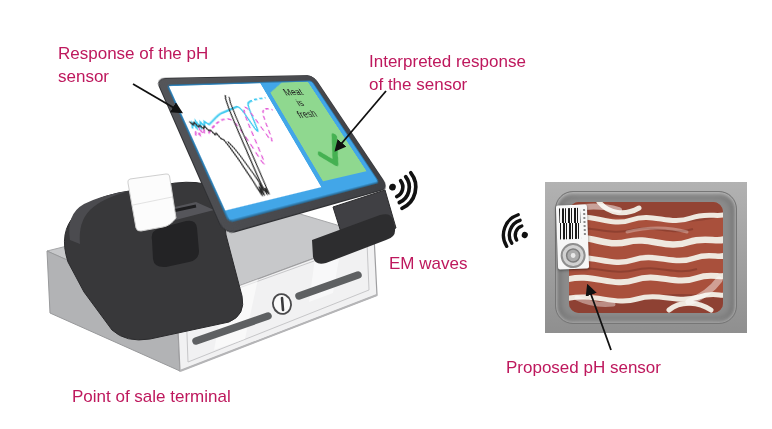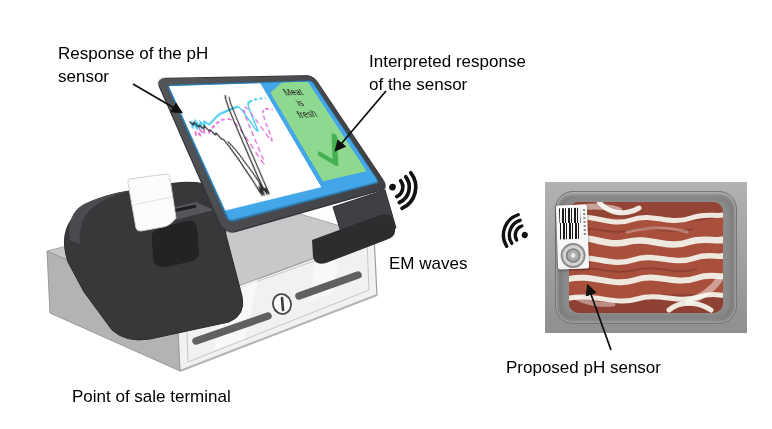--- a/index.html
+++ b/index.html
@@ -1,20 +1,20 @@
 <!DOCTYPE html>
 <html><head>
 <meta charset="utf-8">
 <style>
   html,body{margin:0;padding:0;background:#fff;}
   .canvas{
     position:relative;width:772px;height:429px;background:#ffffff;overflow:hidden;
     font-family:"Liberation Sans", sans-serif;color:#1c1c1c;
   }
-  .lbl{position:absolute;font-size:17px;line-height:23px;white-space:pre-line;color:#000000;}
+  .lbl{position:absolute;font-size:17px;line-height:23px;white-space:pre-line;color:#be185d;}
   svg{display:block;}
   .overlay{position:absolute;left:0;top:0;pointer-events:none;}
   
   .screen{
     position:absolute;left:0;top:0;width:200px;height:150px;
     transform-origin:0 0;
     transform:matrix3d(1.2662,0.1007,0,0.0015424, 0.18013,0.74793,0,-0.001225, 0,0,1,0, 155,78,0,1);
     background:linear-gradient(135deg,#55565a,#3e3f43);
     border:1px solid #2f3033;border-radius:10px;overflow:hidden;z-index:3;
   }

